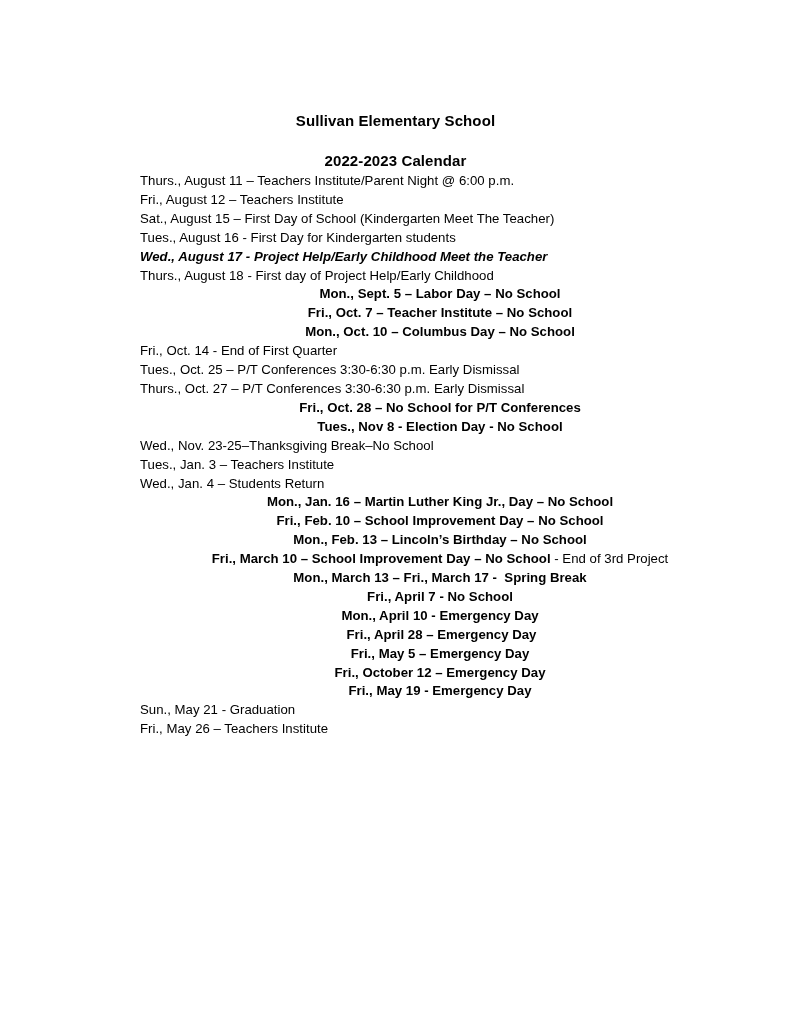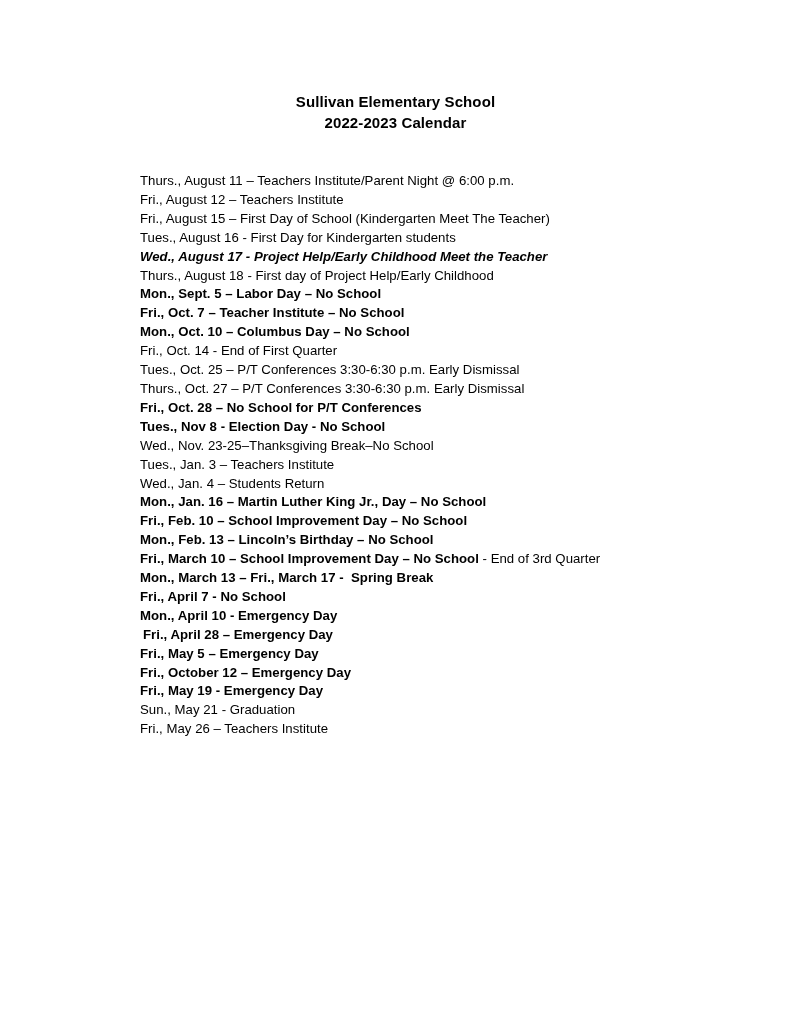--- a/index.html
+++ b/index.html
@@ -20,20 +20,21 @@
     height: 1024px;
     background: #ffffff;
     overflow: hidden;
   }
   .doc-title {
     text-align: center;
     font-size: 15px;
     font-weight: bold;
     line-height: 20.5px;
     letter-spacing: 0.1px;
+    margin-top: 19px;
   }
   .title-block {
     position: absolute;
     left: 0;
     right: 0;
     top: 92px;
   }
   .entries {
     position: absolute;
     left: 140px;
@@ -41,20 +42,21 @@
     width: 600px;
   }
   .entry {
     font-size: 13.2px;
     line-height: 18.9px;
     white-space: pre;
     letter-spacing: 0.02px;
   }
   .entry.bold {
     font-weight: bold;
+    text-align: center;
   }
   .entry.italic {
     font-style: italic;
     font-weight: bold;
   }
   .entry.indent {
     padding-left: 3px;
   }
   .seg-italic {
   }
@@ -68,39 +70,39 @@
 <div class="page">
 
   <div class="title-block">
     <div class="doc-title">Sullivan Elementary School</div>
     <div class="doc-title">2022-2023 Calendar</div>
   </div>
 
   <div class="entries">
       <div class="entry"><span>Thurs., August 11 – Teachers Institute/Parent Night @ 6:00 p.m.</span></div>
       <div class="entry"><span>Fri., August 12 – Teachers Institute</span></div>
-      <div class="entry"><span>Fri., August 15 – First Day of School </span><span class="seg-italic">(Kindergarten Meet The Teacher)</span></div>
+      <div class="entry"><span>Sat., August 15 – First Day of School </span><span class="seg-italic">(Kindergarten Meet The Teacher)</span></div>
       <div class="entry"><span>Tues., August 16 - First Day for Kindergarten students</span></div>
       <div class="entry italic"><span>Wed., August 17 - Project Help/Early Childhood Meet the Teacher</span></div>
       <div class="entry"><span>Thurs., August 18 - First day of Project Help/Early Childhood</span></div>
       <div class="entry bold"><span>Mon., Sept. 5 – Labor Day – No School</span></div>
       <div class="entry bold"><span>Fri., Oct. 7 – Teacher Institute – No School</span></div>
       <div class="entry bold"><span>Mon., Oct. 10 – Columbus Day – No School</span></div>
       <div class="entry"><span>Fri., Oct. 14 - End of First Quarter</span></div>
       <div class="entry"><span>Tues., Oct. 25 – P/T Conferences 3:30-6:30 p.m. Early Dismissal</span></div>
       <div class="entry"><span>Thurs., Oct. 27 – P/T Conferences 3:30-6:30 p.m. Early Dismissal</span></div>
       <div class="entry bold"><span>Fri., Oct. 28 – No School for P/T Conferences</span></div>
       <div class="entry bold"><span>Tues., Nov 8 - Election Day - No School</span></div>
       <div class="entry"><span>Wed., Nov. 23-25–Thanksgiving Break–No School</span></div>
       <div class="entry"><span>Tues., Jan. 3 – Teachers Institute</span></div>
       <div class="entry"><span>Wed., Jan. 4 – Students Return</span></div>
       <div class="entry bold"><span>Mon., Jan. 16 – Martin Luther King Jr., Day – No School</span></div>
       <div class="entry bold"><span>Fri., Feb. 10 – School Improvement Day – No School</span></div>
       <div class="entry bold"><span>Mon., Feb. 13 – Lincoln’s Birthday – No School</span></div>
-      <div class="entry bold"><span>Fri., March 10 – School Improvement Day – No School</span><span class="seg-regular"> - End of 3rd Quarter</span></div>
+      <div class="entry bold"><span>Fri., March 10 – School Improvement Day – No School</span><span class="seg-regular"> - End of 3rd Project</span></div>
       <div class="entry bold"><span>Mon., March 13 – Fri., March 17 -  Spring Break</span></div>
       <div class="entry bold"><span>Fri., April 7 - No School</span></div>
       <div class="entry bold"><span>Mon., April 10 - Emergency Day</span></div>
       <div class="entry bold indent"><span>Fri., April 28 – Emergency Day</span></div>
       <div class="entry bold"><span>Fri., May 5 – Emergency Day</span></div>
       <div class="entry bold"><span>Fri., October 12 – Emergency Day</span></div>
       <div class="entry bold"><span>Fri., May 19 - Emergency Day</span></div>
       <div class="entry"><span>Sun., May 21 - Graduation</span></div>
       <div class="entry"><span>Fri., May 26 – Teachers Institute</span></div>
     </div>

